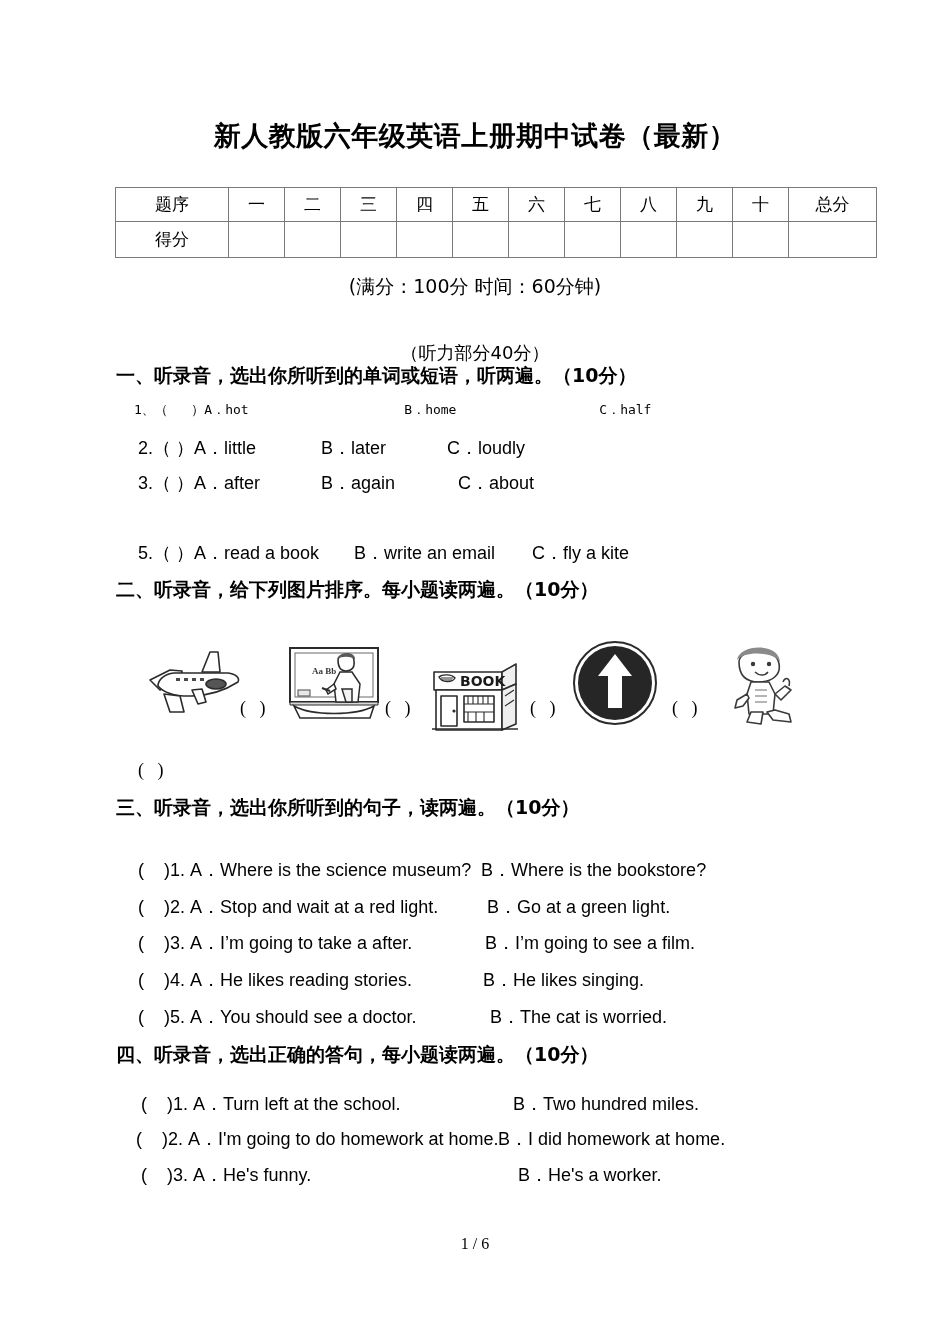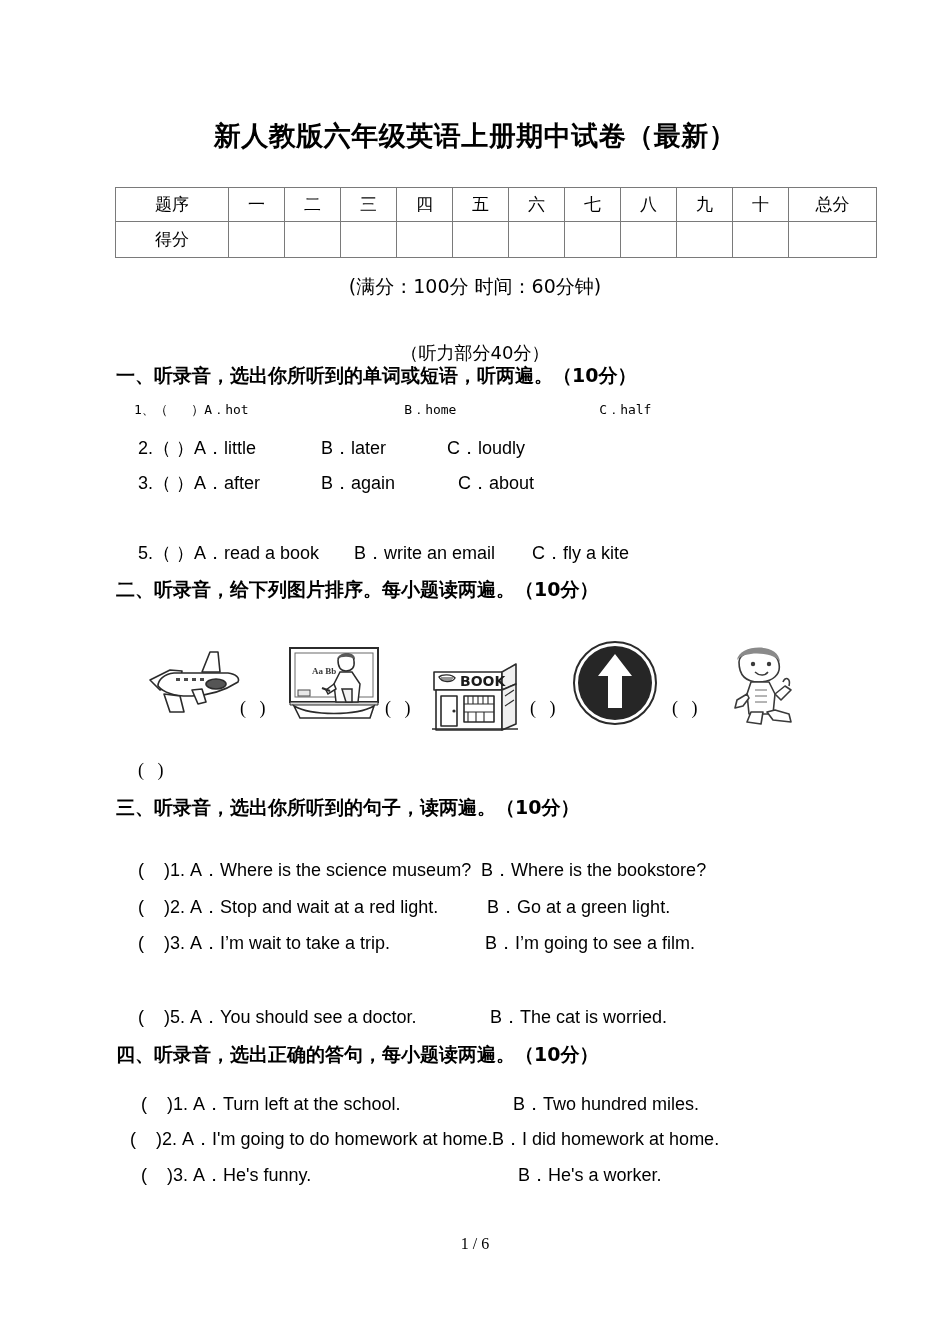--- a/index.html
+++ b/index.html
@@ -295,28 +295,29 @@
   </div>
 
   <span class="paren-mark" style="left:138px; top:760px;">(   )</span>
 
   <div class="section-heading" style="top:795px;">三、听录音，选出你所听到的句子，读两遍。（10分）</div>
 
   <div class="q-line" style="left:138px; top:858px;"><span>(    )</span><span>1.</span> <span class="opt" style="width:291px">A．Where is the science museum?</span><span class="opt">B．Where is the bookstore?</span></div>
 
   <div class="q-line" style="left:138px; top:895px;"><span>(    )</span><span>2.</span> <span class="opt" style="width:297px">A．Stop and wait at a red light.</span><span class="opt">B．Go at a green light.</span></div>
 
-  <div class="q-line" style="left:138px; top:931px;"><span>(    )</span><span>3.</span> <span class="opt" style="width:295px">A．I’m wait to take a trip.</span><span class="opt">B．I’m going to see a film.</span></div>
-
+  <div class="q-line" style="left:138px; top:931px;"><span>(    )</span><span>3.</span> <span class="opt" style="width:295px">A．I’m going to take a after.</span><span class="opt">B．I’m going to see a film.</span></div>
+
+  <div class="q-line" style="left:138px; top:968px;"><span>(    )</span><span>4.</span> <span class="opt" style="width:293px">A．He likes reading stories.</span><span class="opt">B．He likes singing.</span></div>
 
   <div class="q-line" style="left:138px; top:1005px;"><span>(    )</span><span>5.</span> <span class="opt" style="width:300px">A．You should see a doctor.</span><span class="opt">B．The cat is worried.</span></div>
 
   <div class="section-heading" style="top:1042px;">四、听录音，选出正确的答句，每小题读两遍。（10分）</div>
 
   <div class="q-line" style="left:141px; top:1092px;"><span>(    )</span><span>1.</span> <span class="opt" style="width:320px">A．Turn left at the school.</span><span class="opt">B．Two hundred miles.</span></div>
 
-  <div class="q-line" style="left:130px; top:1127px;text-align:center;"><span>(    )</span><span>2.</span> <span class="opt" style="width:310px">A．I'm going to do homework at home.</span><span class="opt">B．I did homework at home.</span></div>
+  <div class="q-line" style="left:136px; top:1127px;text-align:center;"><span>(    )</span><span>2.</span> <span class="opt" style="width:310px">A．I'm going to do homework at home.</span><span class="opt">B．I did homework at home.</span></div>
 
   <div class="q-line" style="left:141px; top:1163px;"><span>(    )</span><span>3.</span> <span class="opt" style="width:325px">A．He's funny.</span><span class="opt">B．He's a worker.</span></div>
 
   <div class="footer">1 / 6</div>
 
 </div>
 
 </body></html>

